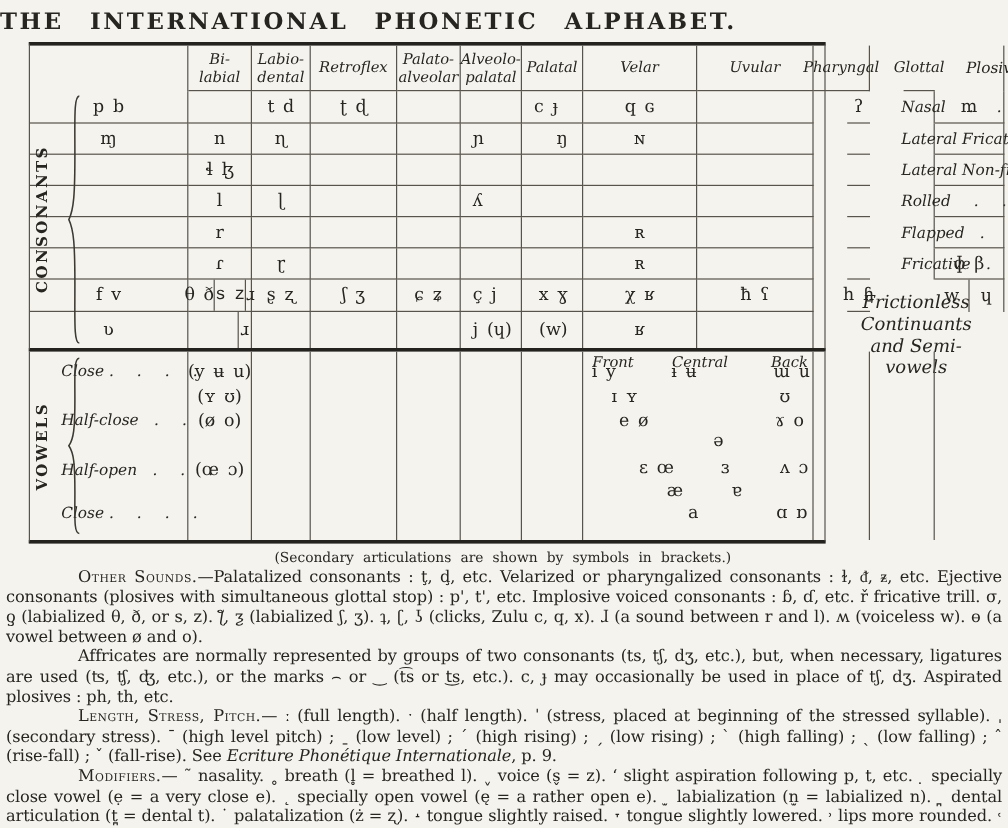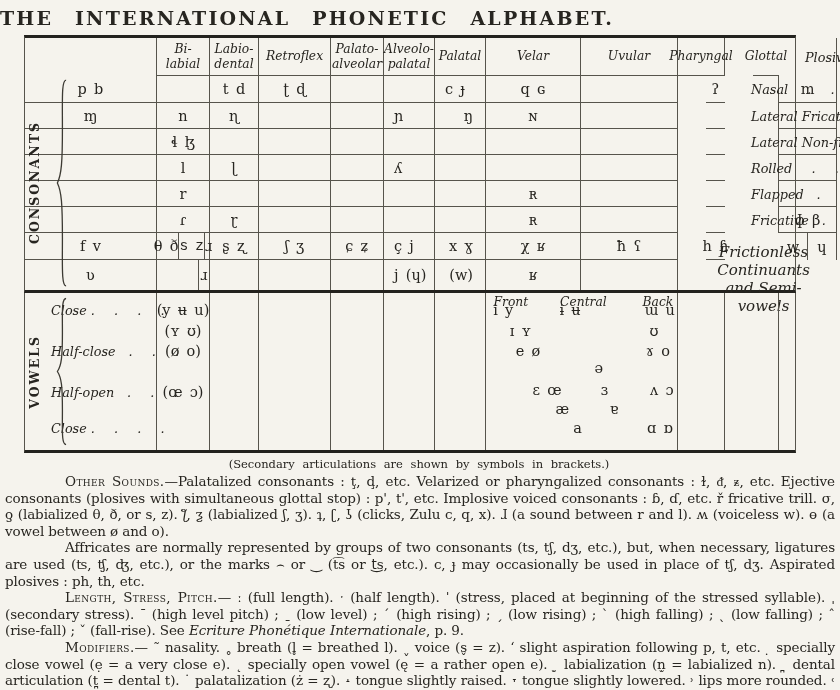--- a/index.html
+++ b/index.html
@@ -7,21 +7,21 @@
     width:840px;height:690px;overflow:hidden;
     background:#f5f3ed;color:#272520;
     font-family:"DejaVu Serif","DejaVu Sans",serif;
   }
   .page{position:relative;width:840px;height:690px;}
   .title{
     margin:7px 0 6px 0;text-align:left;
     font-size:19px;font-weight:bold;letter-spacing:2.2px;word-spacing:13px;
   }
   
-  .tablewrap{position:relative;width:772px;margin-left:24px;}
+  .tablewrap{position:relative;width:664px;margin-left:24px;}
   .cgrid{
     display:grid;
     grid-template-columns:132px 53px 49px 72px 53px 51px 51px 95px 97px 47px 54px 58px;
     grid-template-rows:38px 27px 26px 26px 26px 26px 26px 27px 30px;
     border-left:1px solid #56544c;border-right:1px solid #56544c;
     border-top:3px solid #23221e;border-bottom:3px solid #23221e;
     box-sizing:content-box;
   }
   .vgrid{
     display:grid;

